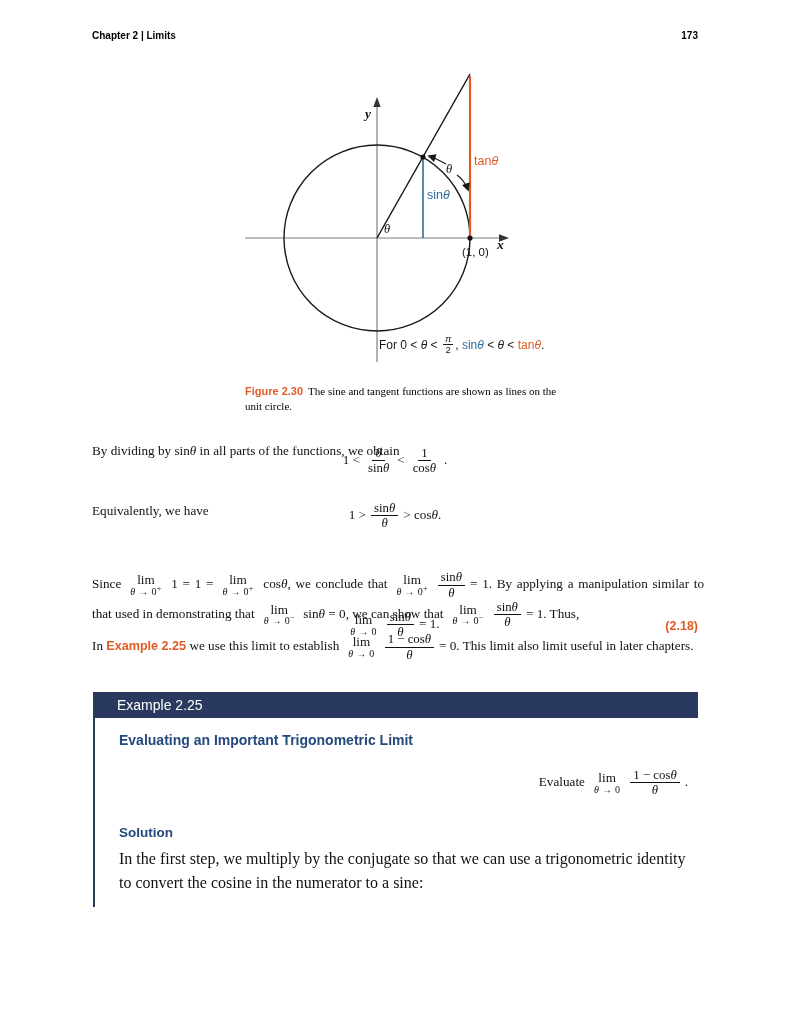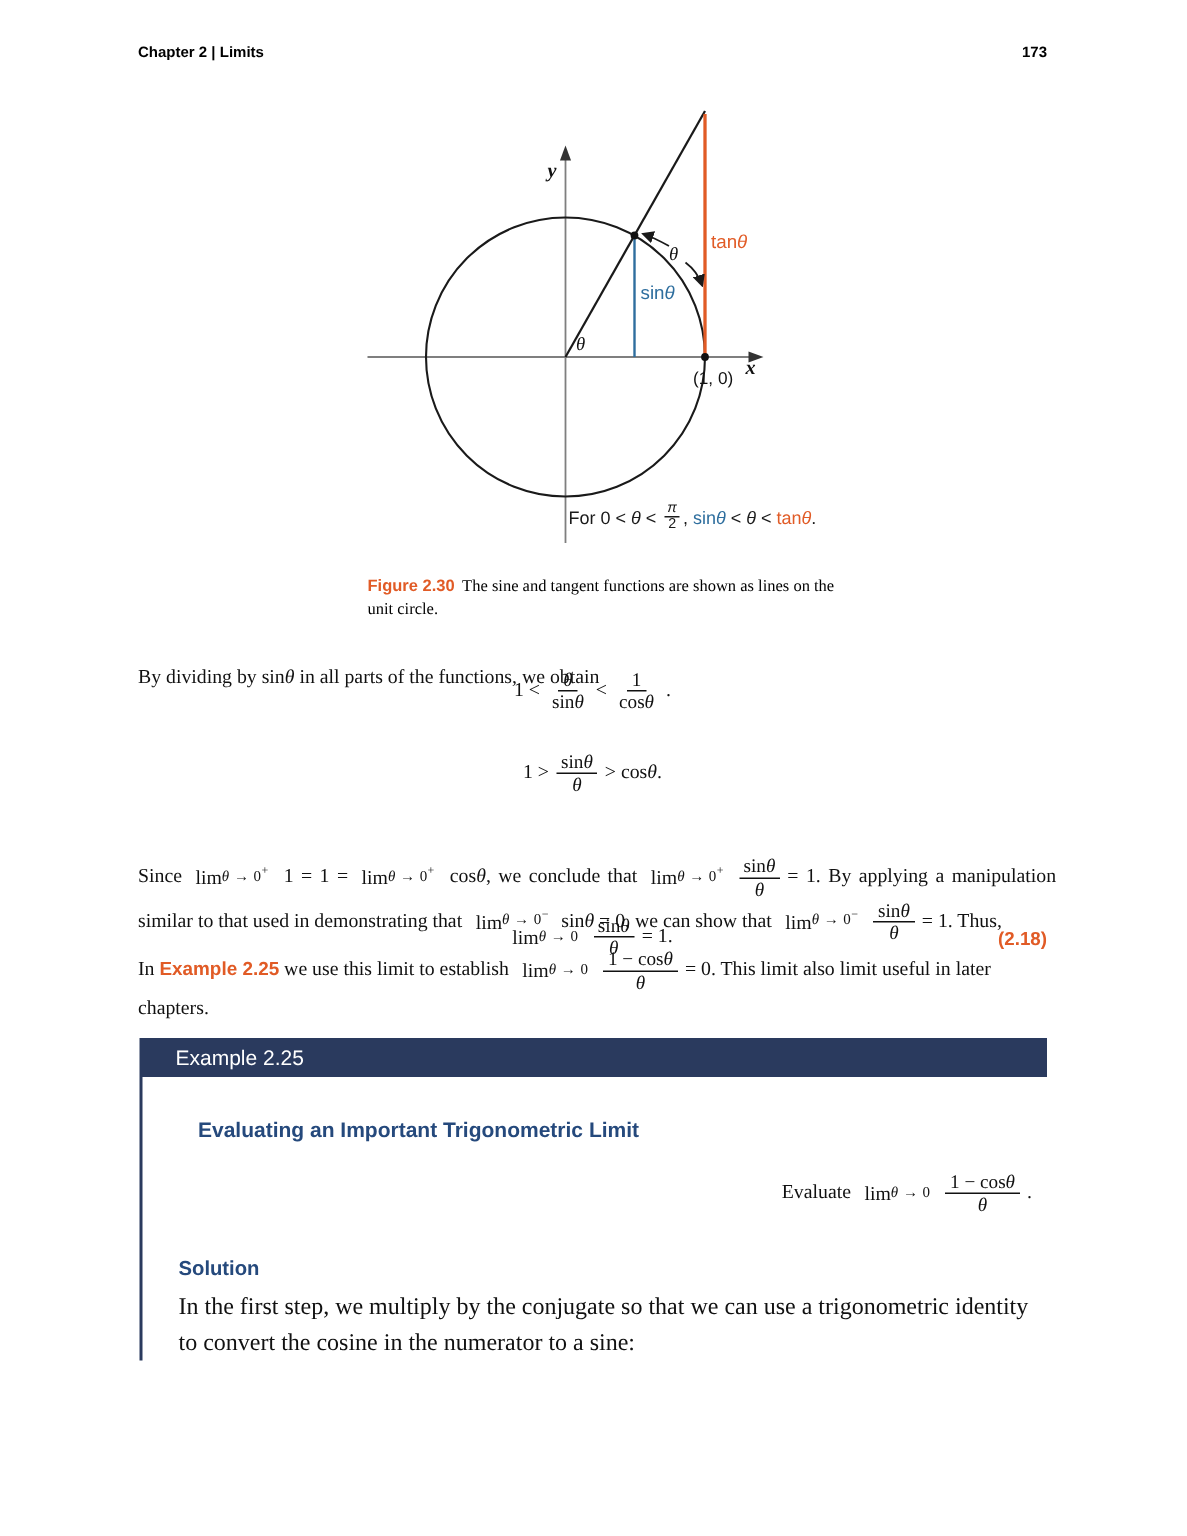--- a/index.html
+++ b/index.html
@@ -31,35 +31,35 @@
   .caption{position:absolute;left:245px;top:384px;width:322px;font-size:11px;line-height:1.32;color:#000;}
   .cap-label{color:var(--accent);font-weight:700;font-family:"Liberation Sans",sans-serif;padding-right:5px;}
 
   
   .para{position:absolute;left:92px;width:610px;font-size:13.2px;line-height:1.45;}
   .equation{position:absolute;left:92px;width:606px;text-align:center;font-size:13.2px;}
   .frac{display:inline-flex;flex-direction:column;align-items:center;vertical-align:middle;
         line-height:1.12;margin:0 5px;font-size:12.8px;}
   .frac .n{border-bottom:1px solid #111;padding:0 3px;}
   .frac .d{padding:0 3px;}
-  .lim{display:inline-flex;flex-direction:row;align-items:center;vertical-align:middle;
+  .lim{display:inline-flex;flex-direction:column;align-items:center;vertical-align:middle;
        line-height:1.05;margin:0 5px 0 9px;}
   .lim .b{font-size:10px;letter-spacing:.3px;}
   .lim-sup{font-size:8px;vertical-align:super;line-height:0;}
   .just{text-align:justify;}
   .eqnum{position:absolute;right:0;top:9px;color:var(--accent);font-family:"Liberation Sans",sans-serif;
          font-weight:700;font-size:12.5px;}
   .ref{color:var(--accent);font-weight:700;font-family:"Liberation Sans",sans-serif;font-size:12.6px;cursor:pointer;}
 
   
   .example{position:absolute;left:93px;top:692px;width:605px;}
   .ex-banner{height:26px;line-height:26px;background:var(--navy);color:#fff;
              font-family:"Liberation Sans",sans-serif;font-size:14px;padding-left:24px;box-sizing:border-box;}
   .ex-body{border-left:2px solid var(--navy);padding:14px 10px 0 24px;height:175px;}
-  .ex-h{font-family:"Liberation Sans",sans-serif;font-weight:700;font-size:14px;color:var(--hblue);margin:13px;}
+  .ex-h{font-family:"Liberation Sans",sans-serif;font-weight:700;font-size:14px;color:var(--hblue);margin:0;}
   .ex-eval{font-size:13.2px;margin:20px 0 0 0;text-align:right;}
   .ex-sol{font-family:"Liberation Sans",sans-serif;font-weight:700;font-size:13.5px;color:var(--hblue);margin:27px 0 0 0;}
   .ex-text{font-size:16px;line-height:1.55;margin:7px 0 0 0;max-width:580px;}
 
   
   .ft{font-family:"Liberation Serif",serif;font-style:italic;font-size:12.5px;fill:#111;}
   .fl{font-family:"Liberation Sans",sans-serif;font-size:12.5px;}
   .fax{font-family:"Liberation Serif",serif;font-weight:700;font-style:italic;font-size:13.5px;fill:#111;}
   .fpt{font-family:"Liberation Sans",sans-serif;font-size:11.5px;fill:#111;}
   .mth i{font-style:italic;}
@@ -124,20 +124,21 @@
   <div class="equation" style="top:446px">
     <span class="mth">1 &lt;</span><span class="frac">
         <span class="n mth"><i>θ</i></span>
         <span class="d mth">sin<i>θ</i></span>
       </span><span class="mth">&lt;</span><span class="frac">
         <span class="n mth">1</span>
         <span class="d mth">cos<i>θ</i></span>
       </span><span>.</span>
   </div>
 
+  <p class="para" style="top:488px">Equivalently, we have</p>
 
   <div class="equation" style="top:501px">
     <span class="mth">1 &gt;</span><span class="frac">
         <span class="n mth">sin<i>θ</i></span>
         <span class="d mth"><i>θ</i></span>
       </span><span class="mth">&gt; cos<i>θ</i>.</span>
   </div>
 
   <p class="para just" style="top:557px;width:612px">
     <span>Since</span><span class="lim">

